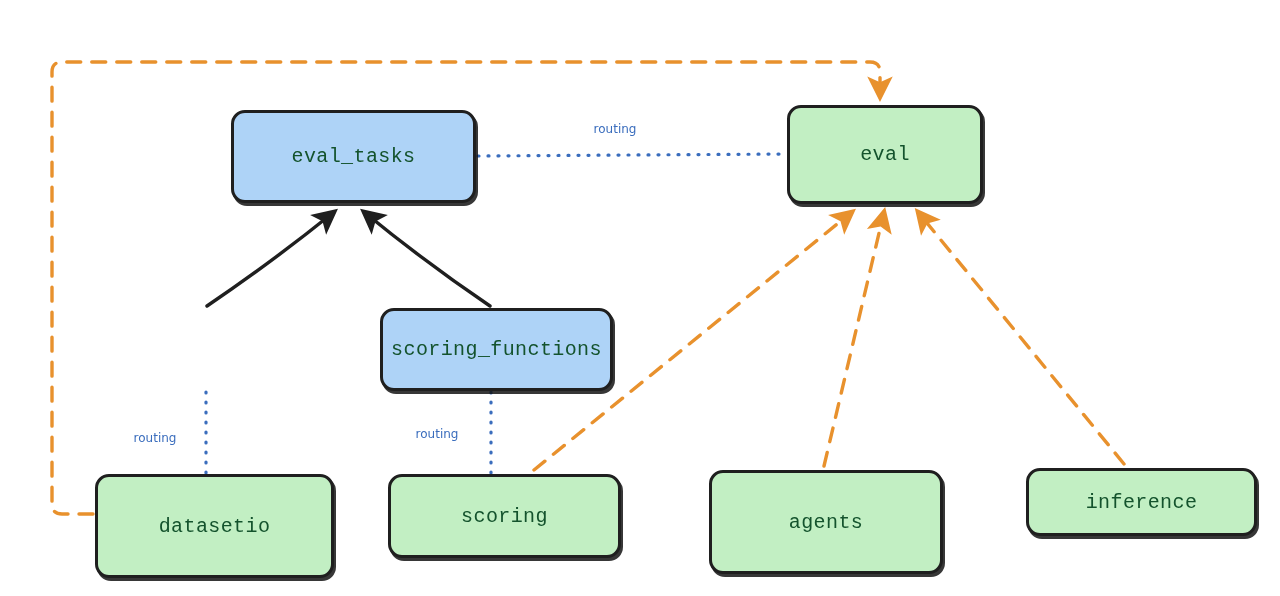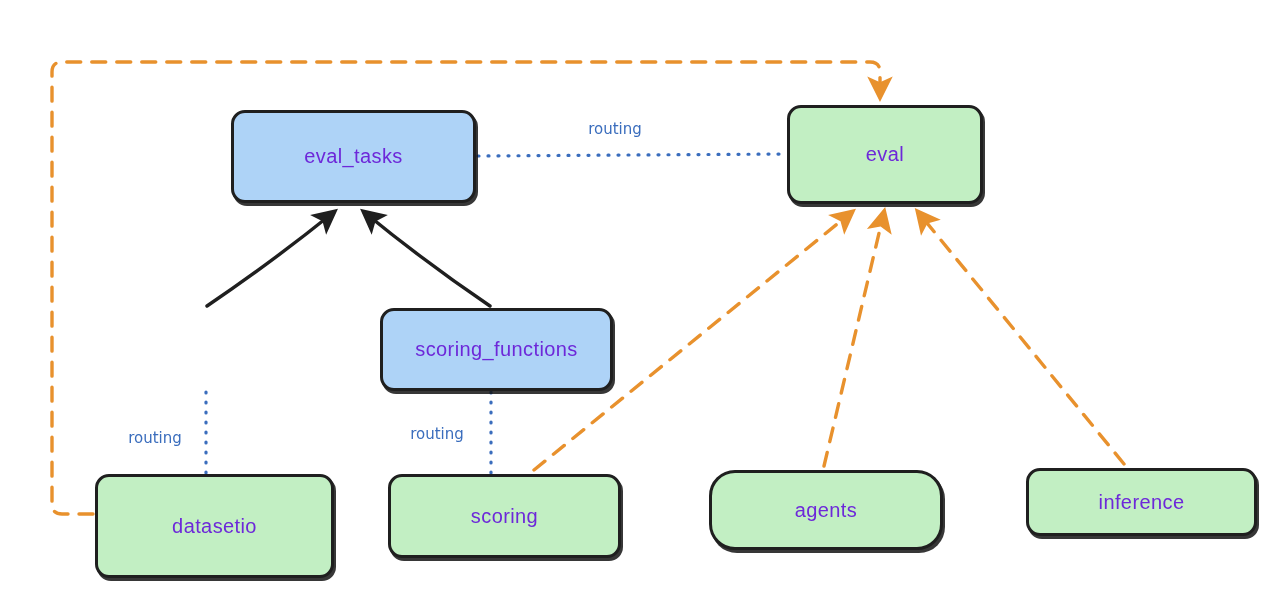--- a/index.html
+++ b/index.html
@@ -30,30 +30,30 @@
     border: 3px solid #1f1f1f;
     border-radius: 14px;
     display: flex;
     align-items: center;
     justify-content: center;
     box-shadow: 2px 3px 0 rgba(20,20,20,0.85);
   }
   .node-blue { background: #aed3f7; }
   .node-green { background: #c2efc3; }
   .node-label {
-    font-family: Liberation Sans, sans-serif;
+    font-family: Liberation Mono, monospace;
     font-size: 20px;
-    color: #6d28d9;
+    color: #14532d;
     letter-spacing: 0.4px;
     white-space: nowrap;
   }
   .edge-label {
     position: absolute;
     font-family: "DejaVu Sans", sans-serif;
-    font-size: 15px;
+    font-size: 12px;
     color: #3a6dbd;
     white-space: nowrap;
     transform: translate(-50%, -50%);
   }
 </style>
 </head>
 <body>
 
 <div id="canvas">
 
@@ -100,21 +100,21 @@
   </div>
 
   <div class="node node-green" style="left:95px; top:474px; width:239px; height:104px;">
     <span class="node-label">datasetio</span>
   </div>
 
   <div class="node node-green" style="left:388px; top:474px; width:233px; height:84px;">
     <span class="node-label">scoring</span>
   </div>
 
-  <div class="node node-green" style="left:709px; top:470px; width:234px; height:80px;border-radius:26px;">
+  <div class="node node-green" style="left:709px; top:470px; width:234px; height:104px;">
     <span class="node-label">agents</span>
   </div>
 
   <div class="node node-green" style="left:1026px; top:468px; width:231px; height:68px;">
     <span class="node-label">inference</span>
   </div>
 
   <div class="edge-label" style="left:615px; top:129px;">routing</div>
 
   <div class="edge-label" style="left:155px; top:438px;">routing</div>

